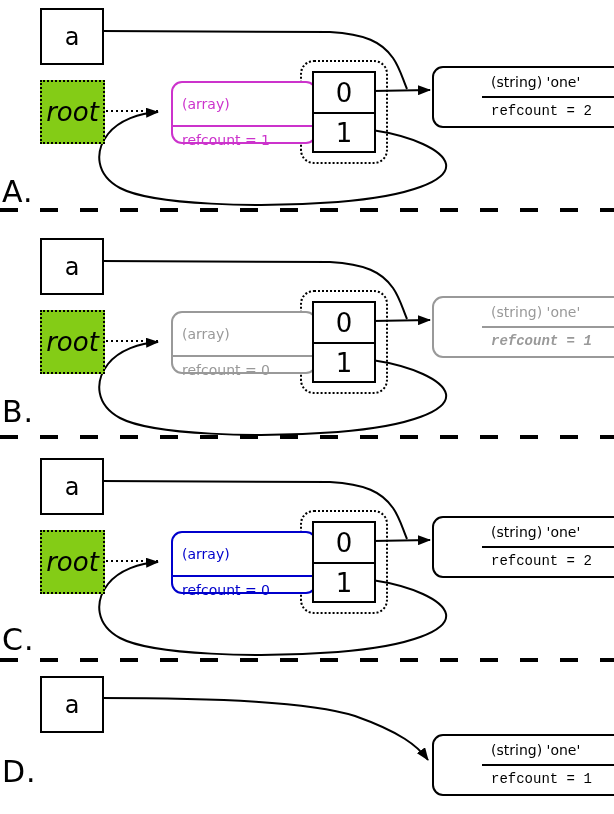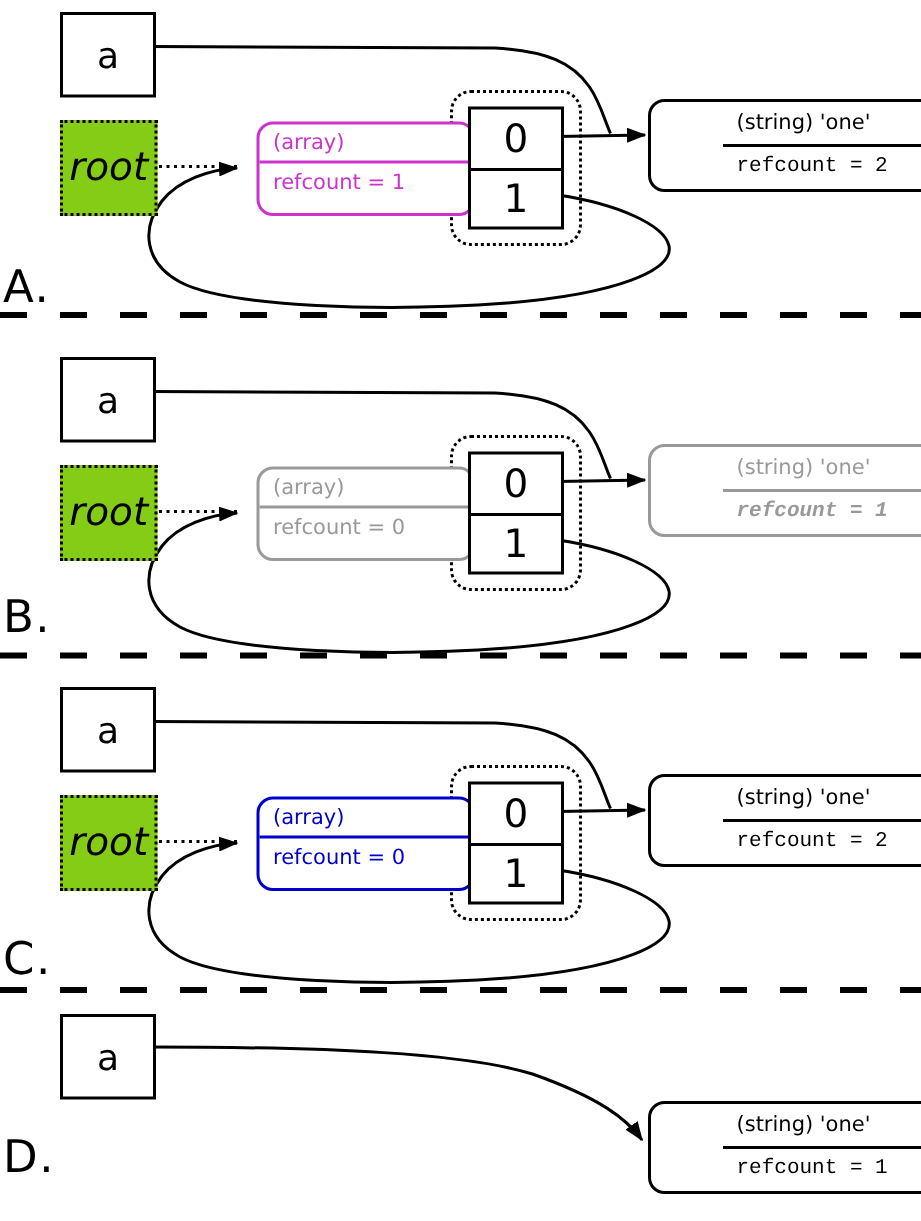--- a/index.html
+++ b/index.html
@@ -33,21 +33,21 @@
     border:2px dotted #000;border-radius:14px;background:transparent;z-index:2;
   }
   .objbox{
     position:absolute;background:#fff;z-index:3;
     border:2px solid var(--c,#000);border-radius:11px;
     color:var(--c,#000);font-size:14px;
   }
   .arraybox{left:171px;top:81px;width:142px;height:59px;}
   .stringbox{left:432px;top:66px;width:140px;height:58px;padding-left:48px;}
   .objbox .cell{box-sizing:border-box;padding-left:9px;display:flex;align-items:center;}
-  .arraybox .cell-top{height:24px;text-align:center;}
+  .arraybox .cell-top{height:42px;text-align:center;}
   .arraybox .cell-bottom{height:28px;border-top:2px solid var(--c,#000);}
   .stringbox .cell-top{height:28px;}
   .stringbox .cell-bottom{height:28px;border-top:2px solid var(--c,#000);font-family:Liberation Mono, monospace;}
   .cell.em{font-style:italic;font-weight:bold;}
 
   .slotsbox{
     position:absolute;left:312px;top:71px;width:60px;height:78px;
     border:2px solid #000;background:#fff;z-index:4;
   }
   .slot{height:39px;box-sizing:border-box;display:flex;align-items:center;justify-content:center;font-size:26px;}

